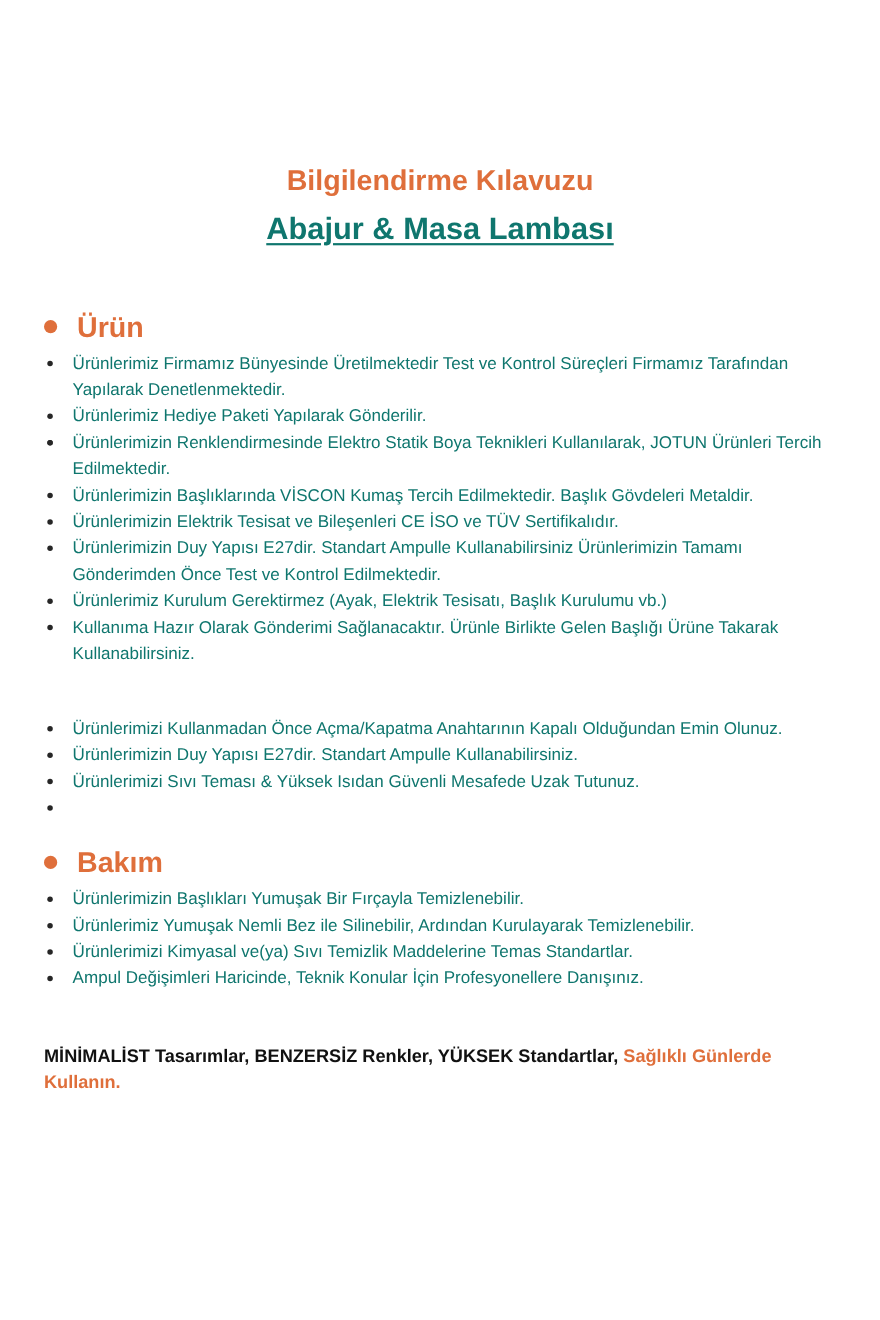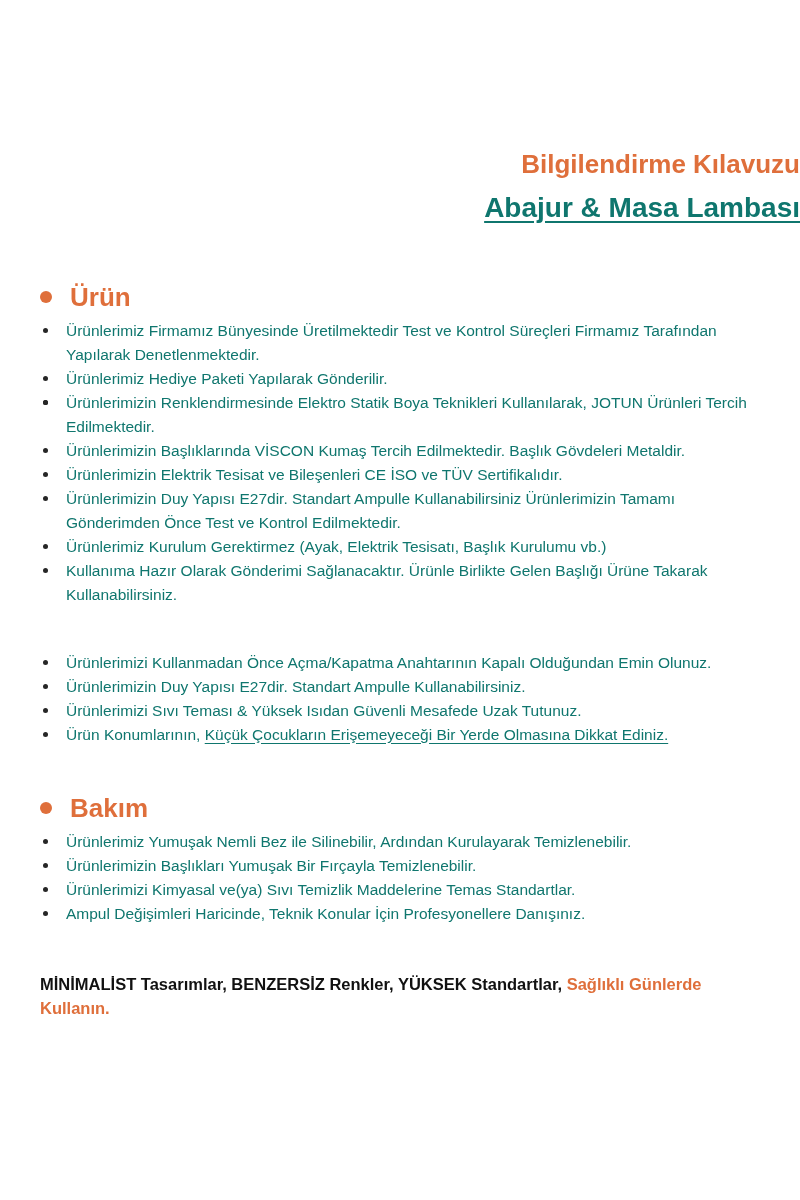--- a/index.html
+++ b/index.html
@@ -2,21 +2,21 @@
 <html lang="tr"><head>
 <meta charset="utf-8">
 <style>
   html, body { margin: 0; padding: 0; background: #ffffff; }
   .page {
     width: 800px; height: 1200px; background: #ffffff;
     font-family: "Liberation Sans", sans-serif;
     color: #262626; overflow: hidden; position: relative;
     box-sizing: border-box;
   }
-  .header { padding-top: 148px; text-align: right; }
+  .header { padding-top: 148px; text-align: center; }
   .doc-title {
     margin: 0; font-size: 26px; font-weight: bold; color: #DF6F3B;
     line-height: 1.25;
   }
   .doc-subtitle {
     margin: 9px 0 0 0; font-size: 28px; font-weight: bold; color: #0f766e;
     text-decoration: underline; text-underline-offset: 4px; line-height: 1.25;
   }
   .content { padding: 0 42px 0 40px; }
   .section { margin-top: 44px; }
@@ -73,32 +73,32 @@
         <li><span class="bullet"></span><span>Ürünlerimiz Kurulum Gerektirmez (Ayak, Elektrik Tesisatı, Başlık Kurulumu vb.)</span></li>
         <li><span class="bullet"></span><span>Kullanıma Hazır Olarak Gönderimi Sağlanacaktır. Ürünle Birlikte Gelen Başlığı Ürüne Takarak Kullanabilirsiniz.</span></li>
       </ul>
     </div>
 
     <div class="section">
       <ul class="items">
         <li><span class="bullet"></span><span>Ürünlerimizi Kullanmadan Önce Açma/Kapatma Anahtarının Kapalı Olduğundan Emin Olunuz.</span></li>
         <li><span class="bullet"></span><span>Ürünlerimizin Duy Yapısı E27dir. Standart Ampulle Kullanabilirsiniz.</span></li>
         <li><span class="bullet"></span><span>Ürünlerimizi Sıvı Teması &amp; Yüksek Isıdan Güvenli Mesafede Uzak Tutunuz.</span></li>
-        <li><span class="bullet"></span><span><span>Ürün Konumlarının, </span><span class="u">Küçük Çocukların Erişemeyeceği Bir Yerde Olmasına Dikkat Ediniz.</span></span></li>
+        <li><span class="bullet"></span></li>
       </ul>
     </div>
 
     <div class="section">
       <div class="section-heading">
         <span class="section-dot"></span>
         <span class="section-title">Bakım</span>
       </div>
       <ul class="items">
+        <li><span class="bullet"></span><span>Ürünlerimizin Başlıkları Yumuşak Bir Fırçayla Temizlenebilir.</span></li>
         <li><span class="bullet"></span><span>Ürünlerimiz Yumuşak Nemli Bez ile Silinebilir, Ardından Kurulayarak Temizlenebilir.</span></li>
-        <li><span class="bullet"></span><span>Ürünlerimizin Başlıkları Yumuşak Bir Fırçayla Temizlenebilir.</span></li>
         <li><span class="bullet"></span><span>Ürünlerimizi Kimyasal ve(ya) Sıvı Temizlik Maddelerine Temas Standartlar.</span></li>
         <li><span class="bullet"></span><span>Ampul Değişimleri Haricinde, Teknik Konular İçin Profesyonellere Danışınız.</span></li>
       </ul>
     </div>
 
   </div>
 
   <p class="footer"><span>MİNİMALİST Tasarımlar, BENZERSİZ Renkler, YÜKSEK Standartlar, </span><span class="accent">Sağlıklı Günlerde Kullanın.</span></p>
 
 </div>

